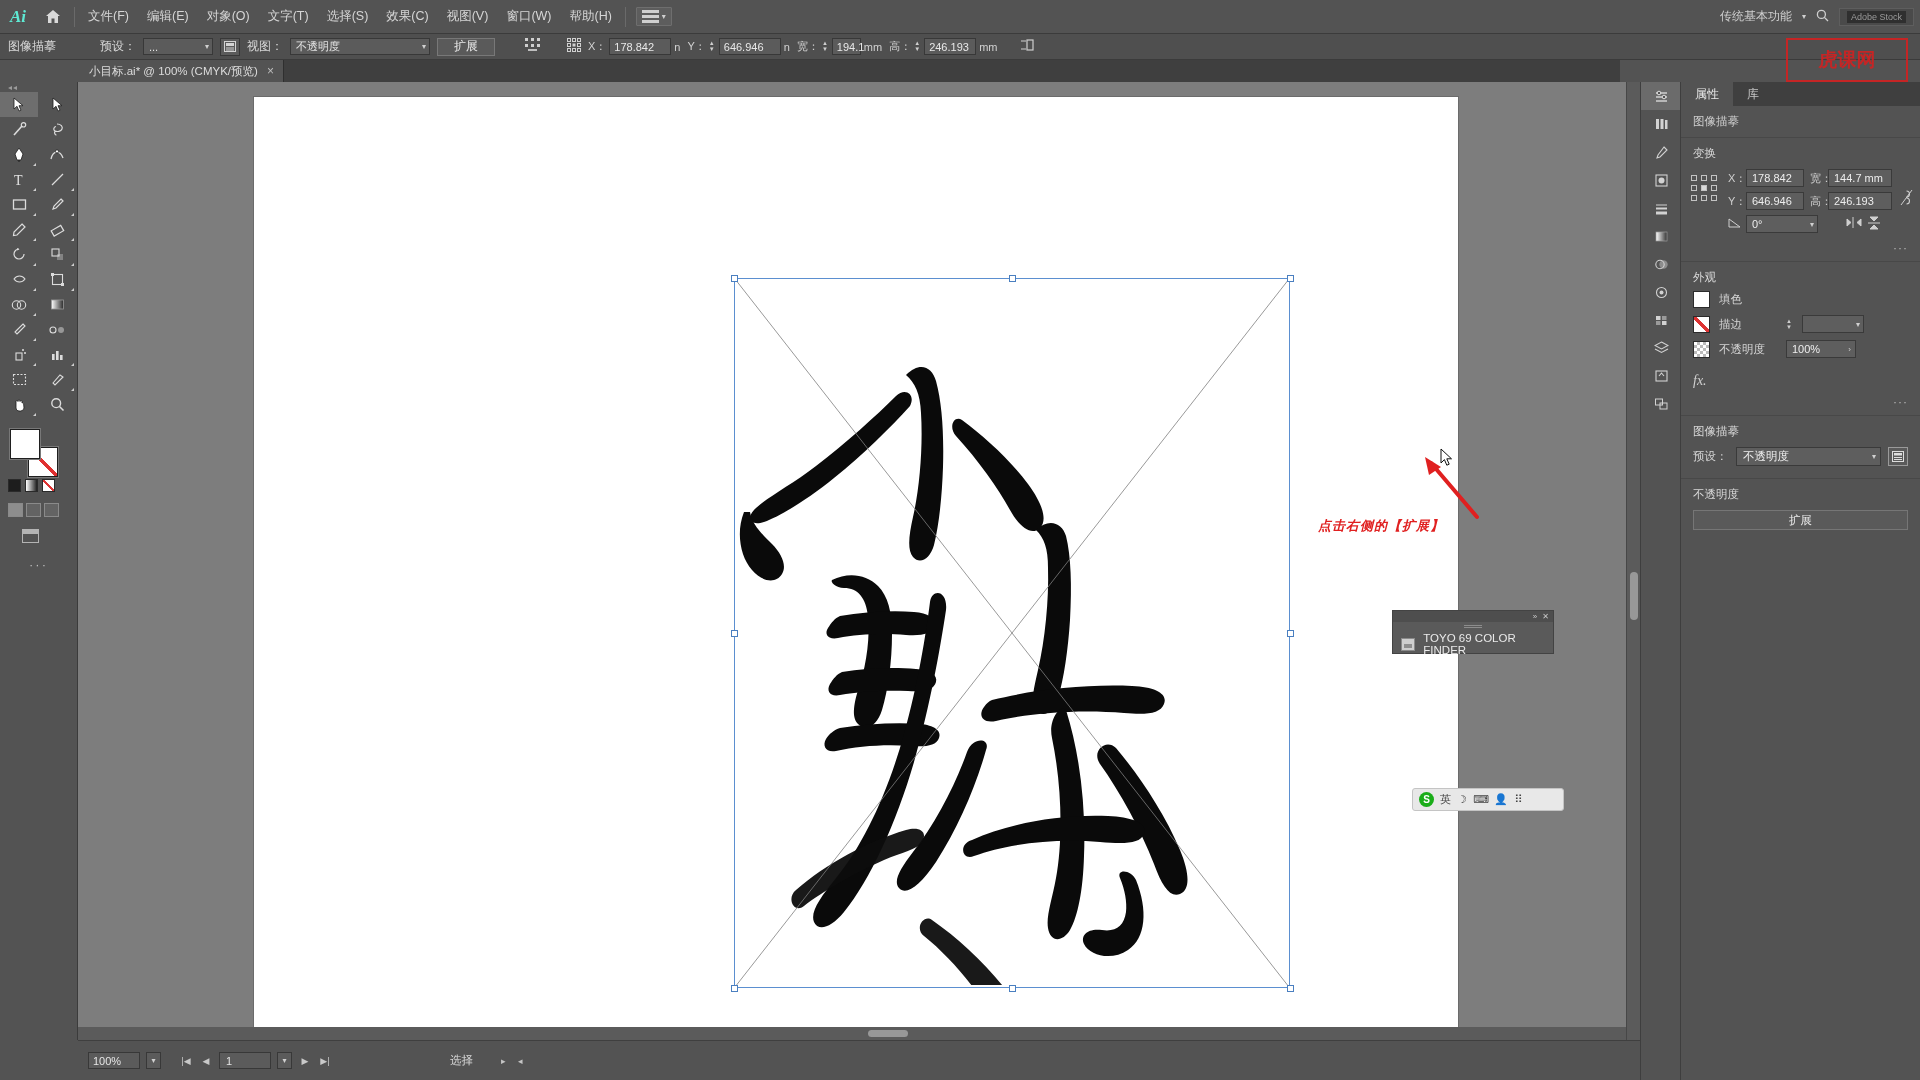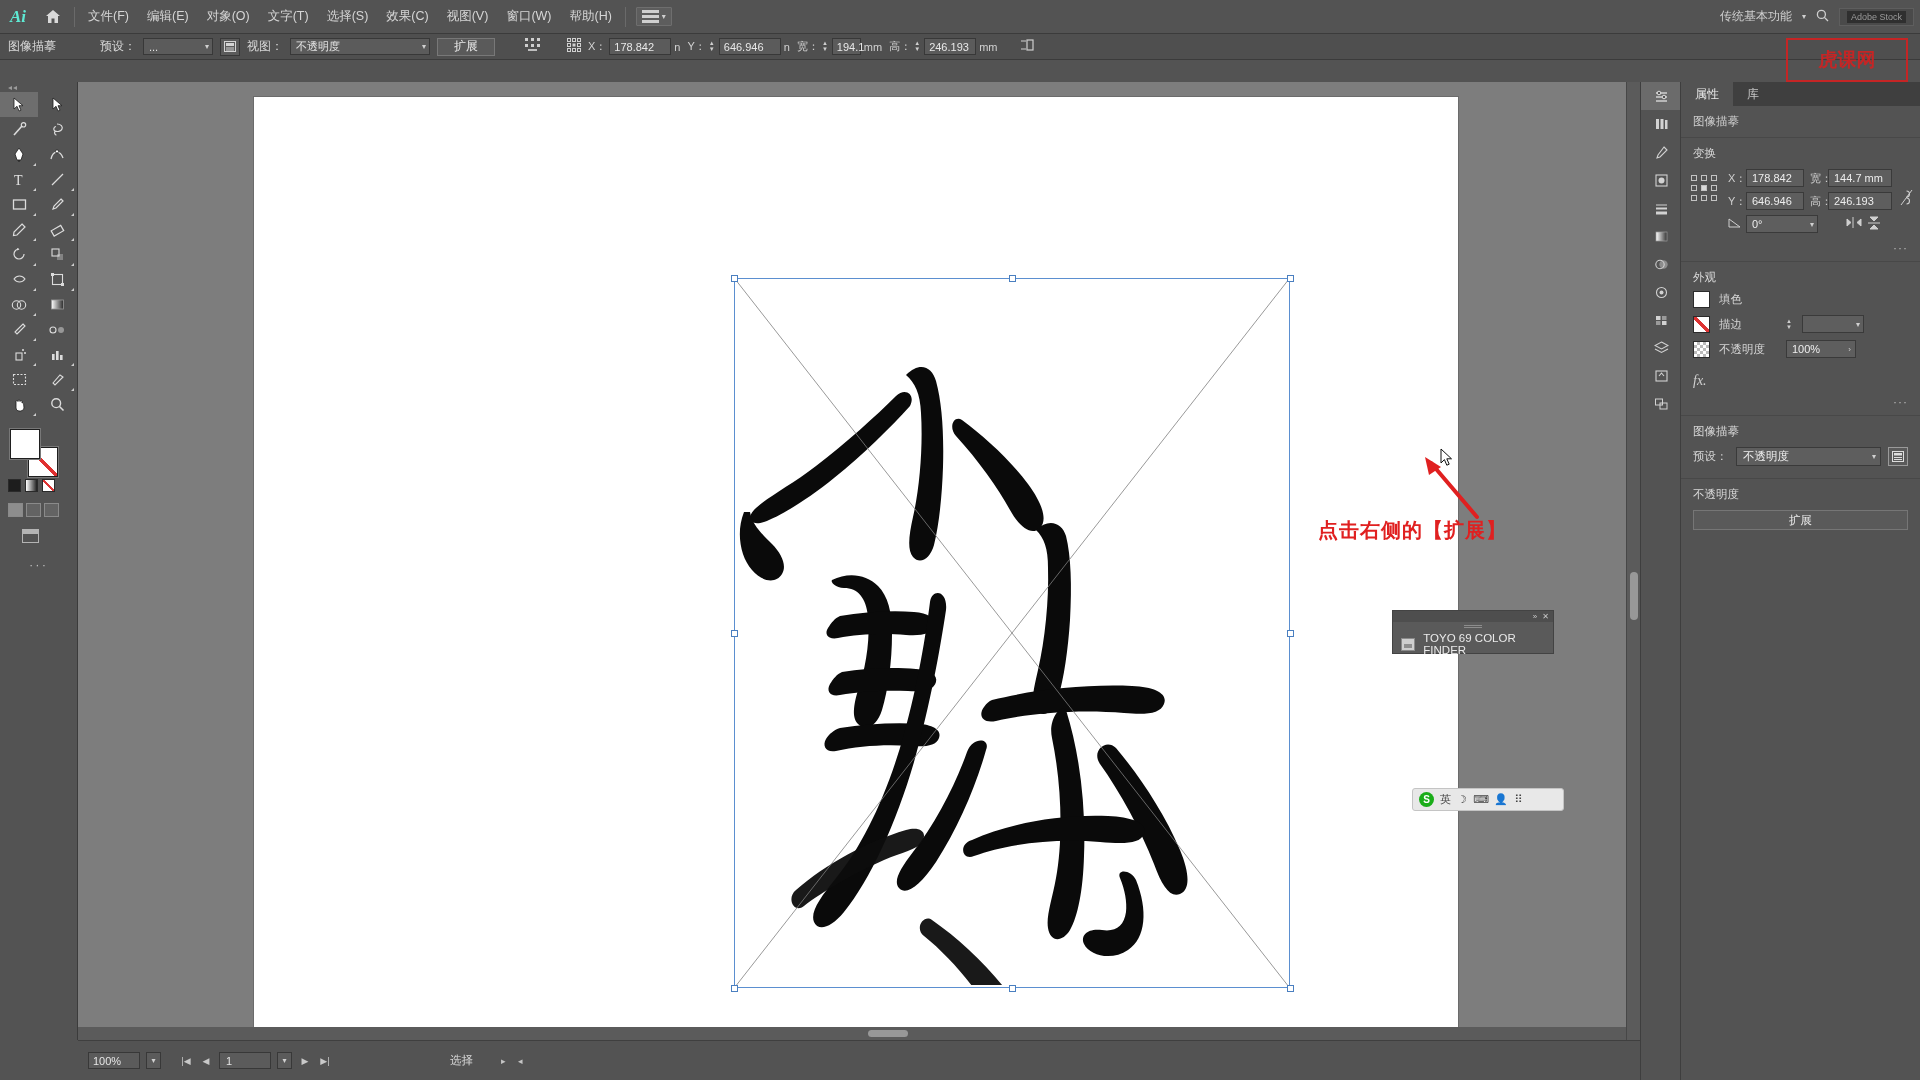--- a/index.html
+++ b/index.html
@@ -281,22 +281,22 @@
     display:flex; align-items:center; justify-content:center;
   }
   .qa-btn {
     margin:4px 12px 0; height:20px; background:#5a5a5a; border:1px solid #767676;
     display:flex; align-items:center; justify-content:center;
     font-size:11.5px; color:#e9e9e9;
   }
   .cursor-arrow { position:absolute; left:1440px; top:448px; }
   .annot-arrow { position:absolute; left:1415px; top:455px; }
   .annot-text {
-    position:absolute; left:1318px; top:517px; font-size:20px; color:#e02020;
-    font-weight:bold; letter-spacing:1px; white-space:nowrap;
+    position:absolute; left:1318px; top:517px; font-size:13px; color:#e02020;
+    font-weight:bold; letter-spacing:1px; white-space:nowrap;font-style:italic;
   }
 
   
   .toyo {
     position:absolute; left:1392px; top:610px; width:162px; height:44px;
     background:#5a5a5a; border:1px solid #434343;
   }
   .toyo-bar { height:11px; background:#4e4e4e; display:flex; align-items:center;
               justify-content:flex-end; gap:5px; padding-right:4px; }
   .toyo-bar span { font-size:8px; color:#c9c9c9; }
@@ -469,20 +469,26 @@
         <path d="M2 3 H7 M2 11 H7" stroke="#cfcfcf" stroke-width="1.2"></path>
         <rect x="8" y="2" width="6" height="10" fill="none" stroke="#cfcfcf" stroke-width="1.2"></rect>
       </svg>
     </span>
   </div>
 
   <div class="watermark">
     <span class="wm-ch">虎课网</span>
   </div>
 
+  <div class="tabbar">
+    <div class="doc-tab">
+      <span>小目标.ai* @ 100% (CMYK/预览)</span>
+      <span class="tab-close">×</span>
+    </div>
+  </div>
 
   <div class="toolbar">
     <div class="tb-grip">
         <span>◂◂</span>
       </div>
     <div class="tool-grid">
 
       <div class="tool active">
         <svg width="13" height="15" viewBox="0 0 13 15">
           <path d="M1 1 L1 12 L4 9.3 L6 14 L8 13.2 L6 8.7 L10 8.7 Z" fill="#fff" stroke="#1c1c1c" stroke-width=".8"></path>

